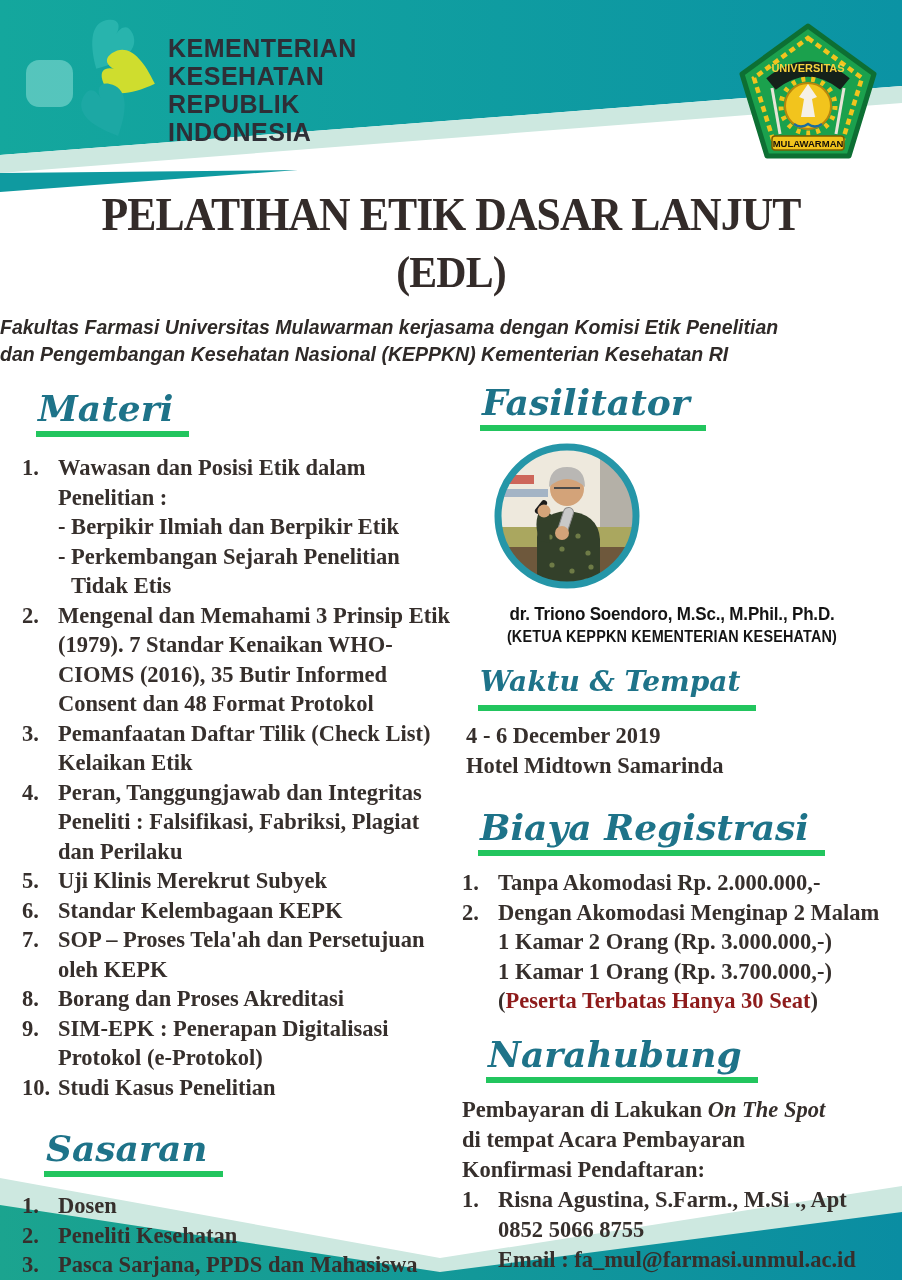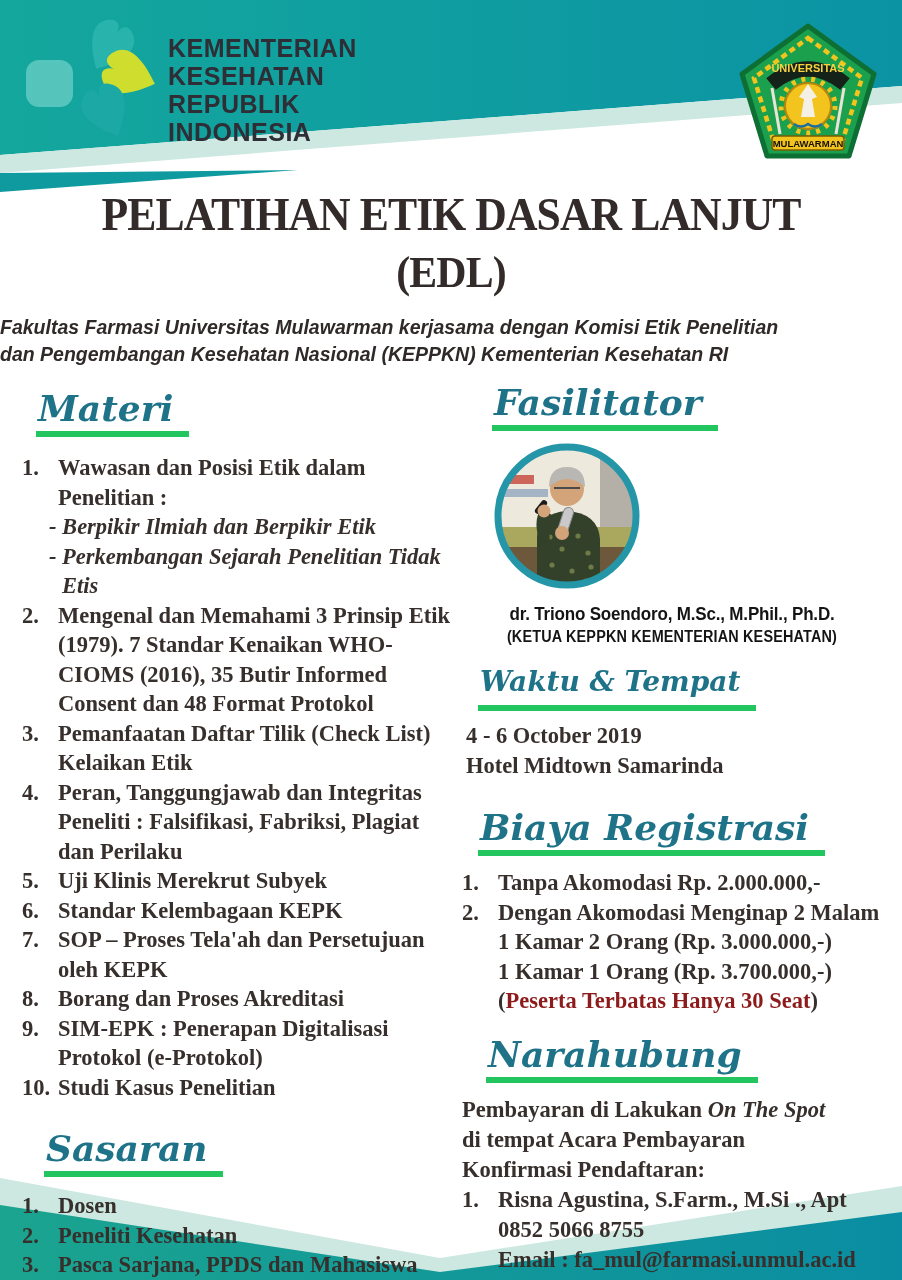--- a/index.html
+++ b/index.html
@@ -35,30 +35,30 @@
   .col-left{width:434px;flex:none;}
   .col-right{width:420px;flex:none;margin-left:6px;}
   
   .sec-heading{
     font-family:"DejaVu Serif",serif;font-style:italic;font-weight:bold;
     color:#1e7389;font-size:36px;line-height:44px;
     width:fit-content;border-bottom:6px solid #22c55e;padding:0 16px 1px 2px;
   }
   .h-materi{margin:10px 0 16px 14px;}
   .h-sasaran{margin:24px 0 14px 22px;}
-  .h-fasilitator{margin:4px 0 6px 30px;}
+  .h-fasilitator{margin:4px 0 6px 18px;}
   .h-waktu{margin:14px 0 10px 16px;font-size:28px;}
   .h-biaya{margin:24px 0 12px 16px;}
   .h-narahubung{margin:16px 0 12px 24px;}
   
   .blist{font-weight:bold;font-size:22.5px;line-height:29.5px;color:#362f2c;}
   .item{display:flex;}
   .num{flex:none;width:36px;}
   .itext{flex:1;}
-  .subline{margin-left:27px;padding-left:13px;text-indent:-13px;font-style:italic;}
+  .subline{margin-left:36px;padding-left:13px;text-indent:-13px;}
   .indent{margin-left:36px;}
   .red{color:#8e1b1b;}
   
   .photo-wrap{margin:10px 0 0 30px;width:150px;height:150px;}
   .fas-name{
     margin-top:12px;text-align:center;white-space:nowrap;
     font-family:"Liberation Sans",sans-serif;font-weight:bold;
     font-size:18.5px;letter-spacing:-.2px;color:#141414;
     transform:scaleX(.92);transform-origin:center;
   }
@@ -252,21 +252,21 @@
           </g>
           <circle cx="75" cy="75" r="69" fill="none" stroke="#2596a8" stroke-width="7"></circle>
         </svg>
       </div>
 
       <div class="fas-name">dr. Triono Soendoro, M.Sc., M.Phil., Ph.D.</div>
       <div class="fas-role">(KETUA KEPPKN KEMENTERIAN KESEHATAN)</div>
 
       <div class="sec-heading h-waktu">Waktu &amp; Tempat</div>
       <div class="plain-lines">
-        <div>4 - 6 October 2019</div>
+        <div>4 - 6 December 2019</div>
         <div>Hotel Midtown Samarinda</div>
       </div>
 
       <div class="sec-heading h-biaya">Biaya Registrasi</div>
       <div class="blist">
         <div class="item">
           <span class="num">1.</span>
           <span class="itext">Tanpa Akomodasi Rp. 2.000.000,-</span>
         </div>
         <div class="item">

